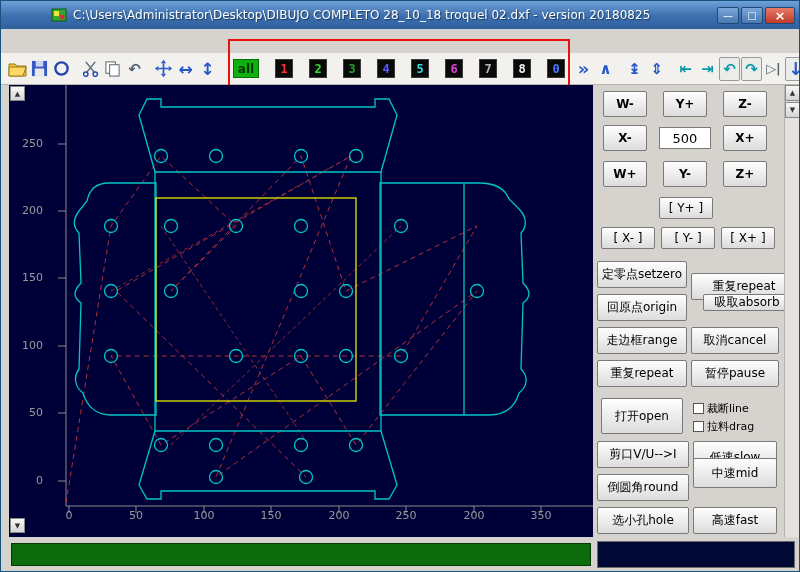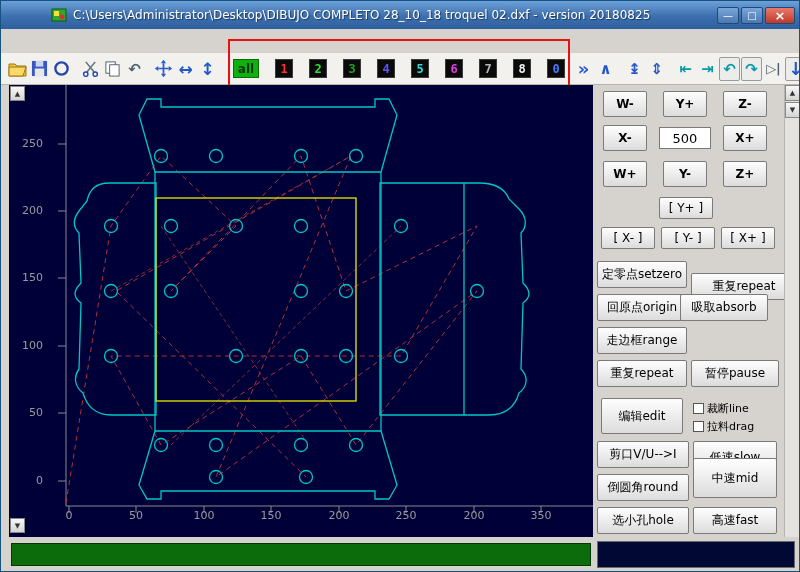--- a/index.html
+++ b/index.html
@@ -270,39 +270,40 @@
     <div class="pbtn jog" style="left:128px; top:76px; width:44px; height:26px">Z+</div>
 
     <div class="pbtn" style="left:64px;  top:112px; width:54px; height:22px">[ Y+ ]</div>
     <div class="pbtn" style="left:6px;   top:142px; width:54px; height:22px">[ X- ]</div>
     <div class="pbtn" style="left:66px;  top:142px; width:54px; height:22px">[ Y- ]</div>
     <div class="pbtn" style="left:126px; top:142px; width:54px; height:22px">[ X+ ]</div>
 
     <div class="pbtn" style="left:2px;  top:176px; width:90px; height:27px">定零点setzero</div>
     <div class="pbtn" style="left:96px; top:188px; width:106px; height:27px">重复repeat</div>
     <div class="pbtn" style="left:2px;  top:209px; width:90px; height:27px">回原点origin</div>
-    <div class="pbtn" style="left:85px; top:209px; width:88px; height:27px">吸取absorb</div>
+    <div class="pbtn" style="left:108px; top:209px; width:88px; height:17px">吸取absorb</div>
     <div class="pbtn" style="left:2px;  top:242px; width:90px; height:27px">走边框range</div>
+    <div class="pbtn" style="left:96px; top:242px; width:88px; height:27px">取消cancel</div>
     <div class="pbtn" style="left:2px;  top:275px; width:90px; height:27px">重复repeat</div>
     <div class="pbtn" style="left:96px; top:275px; width:88px; height:27px">暂停pause</div>
 
-    <div class="pbtn" style="left:6px; top:313px; width:82px; height:36px">编辑edit</div>
+    <div class="pbtn" style="left:6px; top:313px; width:82px; height:36px">打开open</div>
     <div class="cb" style="left:98px; top:316px">
       <span class="box"></span>
       <span>裁断line</span>
     </div>
     <div class="cb" style="left:98px; top:334px">
       <span class="box"></span>
       <span>拉料drag</span>
     </div>
 
     <div class="pbtn" style="left:2px;  top:356px; width:92px; height:27px">剪口V/U--&gt;I</div>
     <div class="pbtn" style="left:98px; top:356px; width:84px; height:33px">低速slow</div>
     <div class="pbtn" style="left:2px;  top:389px; width:92px; height:27px">倒圆角round</div>
-    <div class="pbtn" style="left:98px; top:373px; width:84px; height:40px">中速mid</div>
+    <div class="pbtn" style="left:98px; top:373px; width:84px; height:30px">中速mid</div>
     <div class="pbtn" style="left:98px; top:422px; width:84px; height:27px">高速fast</div>
     <div class="pbtn" style="left:2px;  top:422px; width:92px; height:27px">选小孔hole</div>
   </div>
 
   <div id="vscroll">
     <div class="sb" style="top:0">
         <span>▲</span>
       </div>
     <div class="sb" style="top:17px">
         <span>▼</span>

